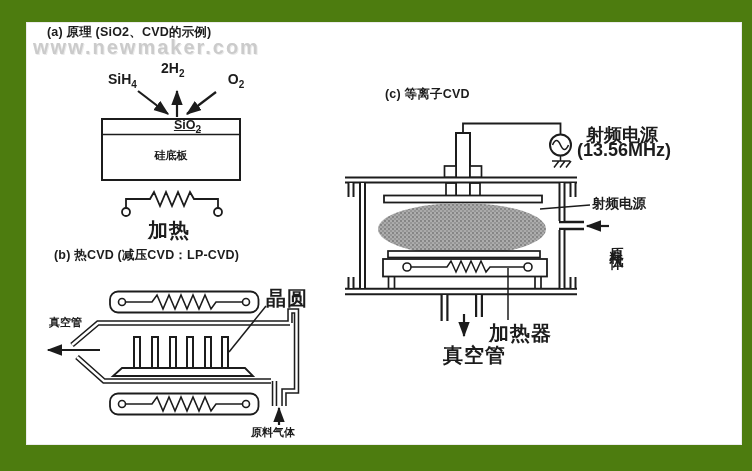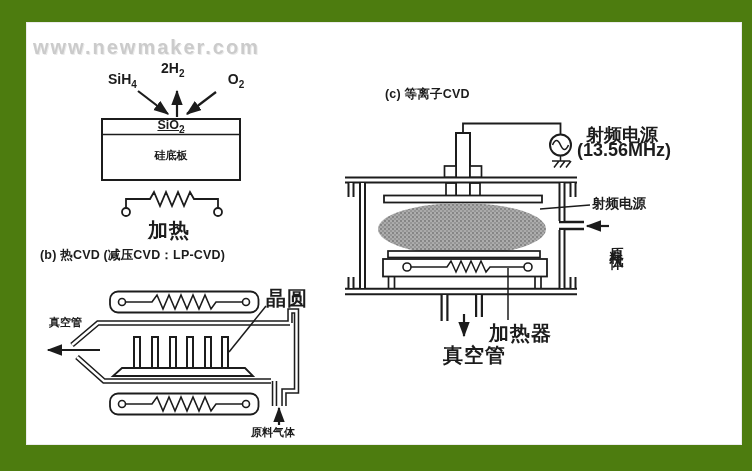--- a/index.html
+++ b/index.html
@@ -138,28 +138,29 @@
       </g>
       <path d="M464,314 L464,336" stroke-width="2.2" marker-end="url(#ah)"></path>
       <path d="M609,226 L587,226" stroke-width="2.2" marker-end="url(#ah)"></path>
       <line x1="540" y1="209" x2="590" y2="205" stroke-width="1.5"></line>
       <line x1="508" y1="268" x2="508" y2="320" stroke-width="1.5"></line>
     </g>
   </svg>
 
   <div id="watermark">www.newmaker.com</div>
 
+  <div class="lbl title" style="left:47px;top:26px;">(a) 原理 (SiO2、CVD的示例)</div>
   <div class="lbl chem" style="left:108px;top:72px;width:40px;text-align:left;"><span>SiH</span><sub>4</sub></div>
   <div class="lbl chem" style="left:161px;top:61px;width:36px;text-align:left;"><span>2H</span><sub>2</sub></div>
   <div class="lbl chem" style="left:220px;top:72px;width:32px;text-align:center;"><span>O</span><sub>2</sub></div>
-  <div class="lbl chem" style="left:141px;top:119px;width:60px;text-align:center;font-size:12.5px;text-decoration:underline;"><span>SiO</span><sub>2</sub></div>
+  <div class="lbl chem" style="left:141px;top:119px;width:60px;text-align:right;font-size:12.5px;text-decoration:underline;"><span>SiO</span><sub>2</sub></div>
   <div class="lbl cjk14" style="left:136px;top:149px;width:70px;text-align:center;">硅底板</div>
   <div class="lbl cjk15" style="left:139px;top:219px;width:60px;text-align:center;">加热</div>
 
-  <div class="lbl title" style="left:40px;top:249px;text-align:center;">(b) 热CVD (减压CVD：LP-CVD)</div>
+  <div class="lbl title" style="left:54px;top:249px;text-align:center;">(b) 热CVD (减压CVD：LP-CVD)</div>
   <div class="lbl cjk15" style="left:266px;top:287px;">晶圆</div>
   <div class="lbl cjk14" style="left:49px;top:316px;">真空管</div>
   <div class="lbl cjk14" style="left:251px;top:426px;">原料气体</div>
 
   <div class="lbl title" style="left:385px;top:88px;">(c) 等离子CVD</div>
   <div class="lbl rf" style="left:586px;top:126px;">射频电源</div>
   <div class="lbl rf" style="left:577px;top:141px;">(13.56MHz)</div>
   <div class="lbl" style="left:592px;top:197px;font-size:13.5px;">射频电源</div>
   <div id="gas-vertical" class="lbl">原料气体</div>
   <div class="lbl cjk15" style="left:489px;top:322px;">加热器</div>

